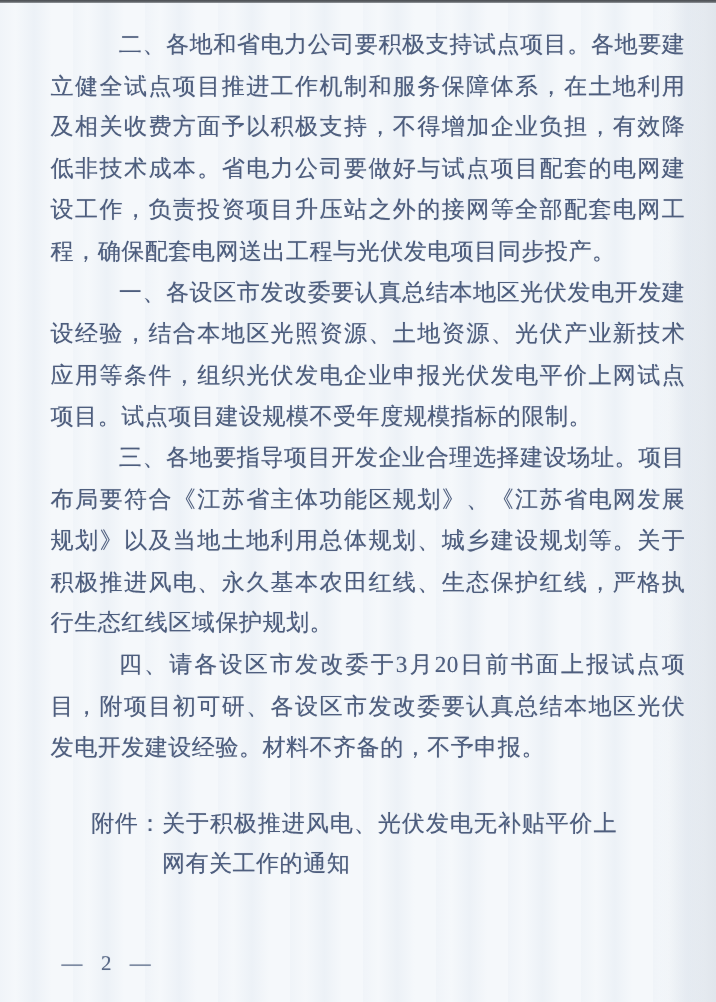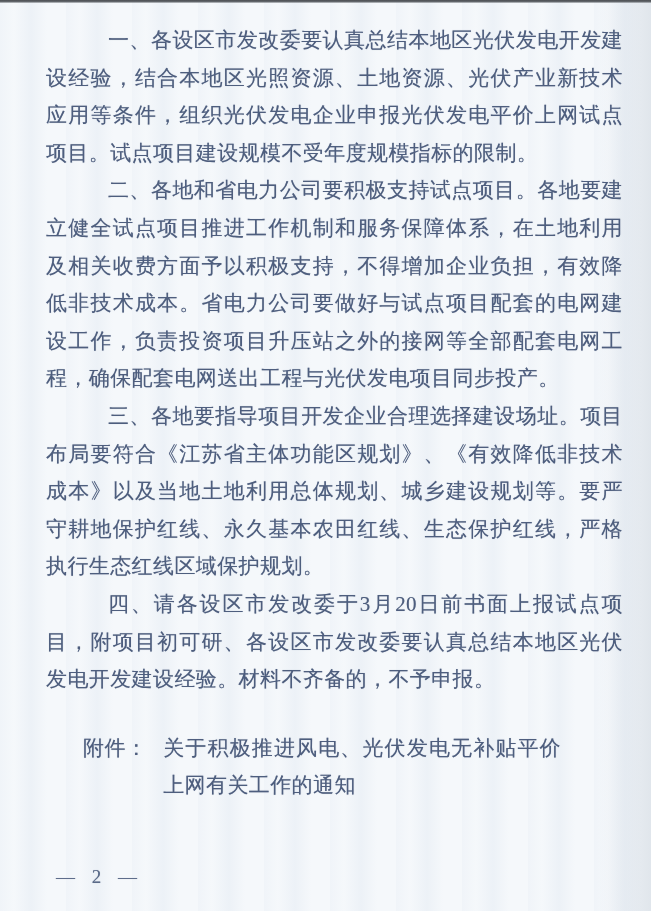--- a/index.html
+++ b/index.html
@@ -52,43 +52,42 @@
     margin-left: 37px;
     width: 478px;
     justify-content: space-between;
   }
   .attachment .att-label {
     flex: 0 0 auto;
     white-space: nowrap;
   }
   .attachment .att-text {
     flex: 0 1 auto;
-    margin-left: 16px;
   }
   .page-number {
     position: absolute;
     left: 56px;
     top: 866px;
     font-size: 19px;
     letter-spacing: 6px;
     color: #5a6a88;
     text-shadow: 0 0 0.7px rgba(90,106,136,0.5);
   }
 </style>
 </head>
 <body>
 
 <div class="scan-page">
 
   <div class="scan-top-edge"></div>
 
   <div class="doc-body">
+    <p>二、各地和省电力公司要积极支持试点项目。各地要建立健全试点项目推进工作机制和服务保障体系，在土地利用及相关收费方面予以积极支持，不得增加企业负担，有效降低非技术成本。省电力公司要做好与试点项目配套的电网建设工作，负责投资项目升压站之外的接网等全部配套电网工程，确保配套电网送出工程与光伏发电项目同步投产。</p>
     <p>一、各设区市发改委要认真总结本地区光伏发电开发建设经验，结合本地区光照资源、土地资源、光伏产业新技术应用等条件，组织光伏发电企业申报光伏发电平价上网试点项目。试点项目建设规模不受年度规模指标的限制。</p>
-    <p>二、各地和省电力公司要积极支持试点项目。各地要建立健全试点项目推进工作机制和服务保障体系，在土地利用及相关收费方面予以积极支持，不得增加企业负担，有效降低非技术成本。省电力公司要做好与试点项目配套的电网建设工作，负责投资项目升压站之外的接网等全部配套电网工程，确保配套电网送出工程与光伏发电项目同步投产。</p>
-    <p>三、各地要指导项目开发企业合理选择建设场址。项目布局要符合《江苏省主体功能区规划》、《有效降低非技术成本》以及当地土地利用总体规划、城乡建设规划等。要严守耕地保护红线、永久基本农田红线、生态保护红线，严格执行生态红线区域保护规划。</p>
+    <p>三、各地要指导项目开发企业合理选择建设场址。项目布局要符合《江苏省主体功能区规划》、《江苏省电网发展规划》以及当地土地利用总体规划、城乡建设规划等。关于积极推进风电、永久基本农田红线、生态保护红线，严格执行生态红线区域保护规划。</p>
     <p>四、请各设区市发改委于3月20日前书面上报试点项目，附项目初可研、各设区市发改委要认真总结本地区光伏发电开发建设经验。材料不齐备的，不予申报。</p>
 
     <div class="attachment">
       <span class="att-label">附件：</span>
       <span class="att-text">关于积极推进风电、光伏发电无补贴平价上网有关工作的通知</span>
     </div>
   </div>
 
   <div class="page-number">— 2 —</div>
 

